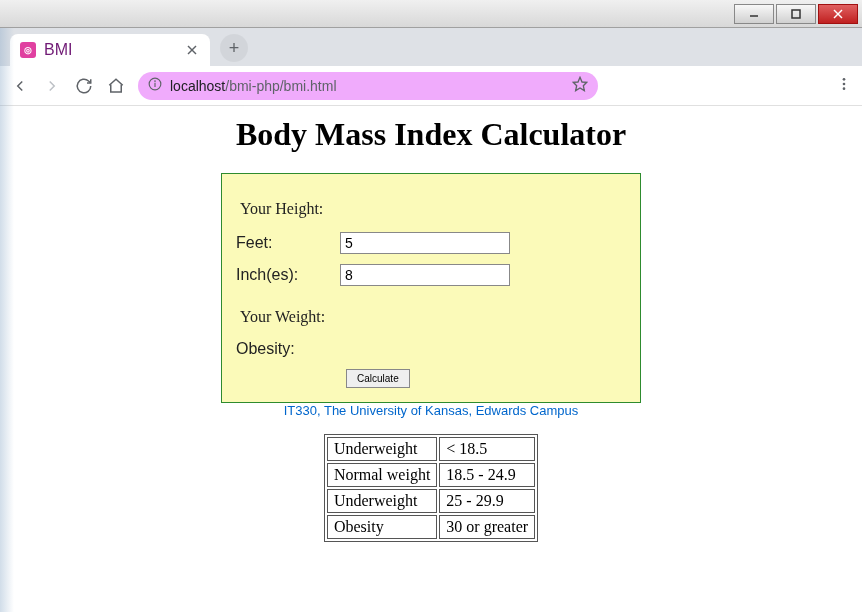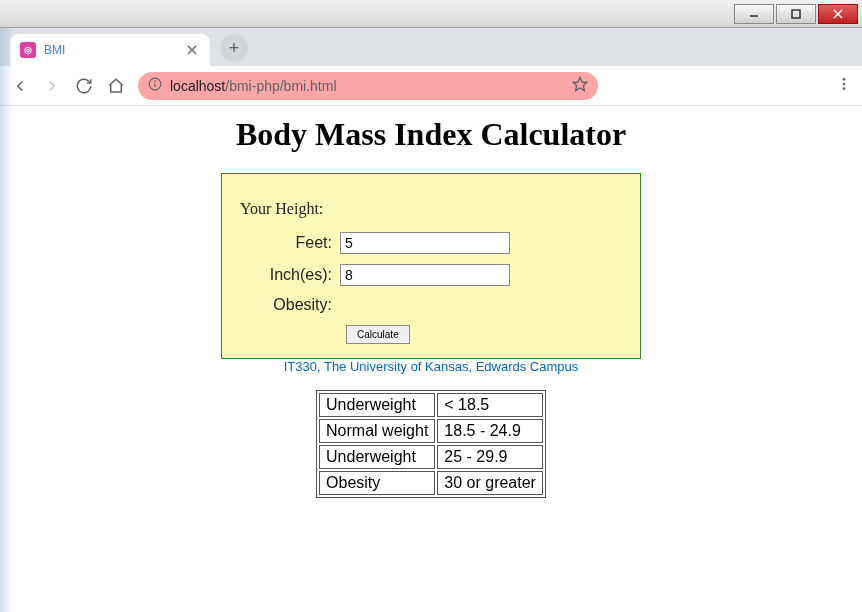--- a/index.html
+++ b/index.html
@@ -77,21 +77,21 @@
       width: 16px; height: 16px;
       border-radius: 3px;
       background: #e040a0;
       display: flex;
       align-items: center;
       justify-content: center;
       color: #fff;
       font-size: 9px;
       font-weight: bold;
     }
-    .tab-title { font-size: 12px; color: #3b82f6; flex: 1; }
+    .tab-title { font-size: 16px; color: #701a75; flex: 1; }
     .tab-close {
       width: 16px; height: 16px;
       display: flex; align-items: center; justify-content: center;
       cursor: pointer;
       border-radius: 50%;
     }
     .new-tab {
       width: 28px; height: 28px;
       border-radius: 50%;
       background: rgba(0,0,0,0.05);
@@ -117,21 +117,21 @@
     .nav-icon {
       width: 20px; height: 20px;
       display: flex; align-items: center; justify-content: center;
       color: #5f6368;
       cursor: pointer;
     }
     .nav-icon.disabled { color: #bdc1c6; cursor: default; }
     .omnibox {
       flex: 1;
       height: 28px;
-      background: #fca5a5;
+      background: #f0abfc;
       border-radius: 14px;
       display: flex;
       align-items: center;
       padding: 0 10px;
       gap: 8px;
       font-size: 14px;
       color: #5f6368;
       max-width: 460px;
     }
     .omnibox .url-text { color: #202124; }
@@ -172,22 +172,22 @@
       margin: 6px 0 14px 4px;
       font-family: Liberation Serif, serif;
     }
     .field-row {
       display: flex;
       align-items: center;
       margin-bottom: 10px;
     }
     .field-label {
       width: 104px;
-      text-align: right;
-      padding-right: 8px;
+      text-align: left;
+      padding-right: 2px;
     }
     .field-input {
       width: 170px;
       height: 22px;
       border: 1px solid #888;
       padding: 2px 4px;
       font-size: 14px;
       background: #fff;
     }
     .btn-row { margin-left: 110px; margin-top: 6px; }
@@ -202,21 +202,21 @@
       margin-top: 0;
       font-size: 13px;
       color: #0066cc;
     }
     .footer-link span { cursor: pointer; }
     table.bmi-table {
       margin: 16px auto 0;
       border-collapse: separate;
       border-spacing: 2px;
       border: 1px solid #555;
-      font-family: Liberation Sans, sans-serif;
+      font-family: Liberation Serif, serif;
       font-size: 16px;
     }
     table.bmi-table td {
       border: 1px solid #555;
       padding: 2px 6px;
       text-align: left;
     }
     .left-edge {
       position: absolute;
       left: 0; top: 28px; bottom: 0;
@@ -321,20 +321,21 @@
 
     <div class="field-row">
       <div class="field-label">Feet:</div>
       <input class="field-input" value="5" style="">
     </div>
     <div class="field-row">
       <div class="field-label">Inch(es):</div>
       <input class="field-input" value="8" style="">
     </div>
 
+    <div class="section-label" style="margin-top:22px">Your Weight:</div>
 
     <div class="field-row">
       <div class="field-label">Obesity:</div>
     </div>
 
     <div class="btn-row">
       <button class="calc-btn">Calculate</button>
     </div>
   </div>
 

